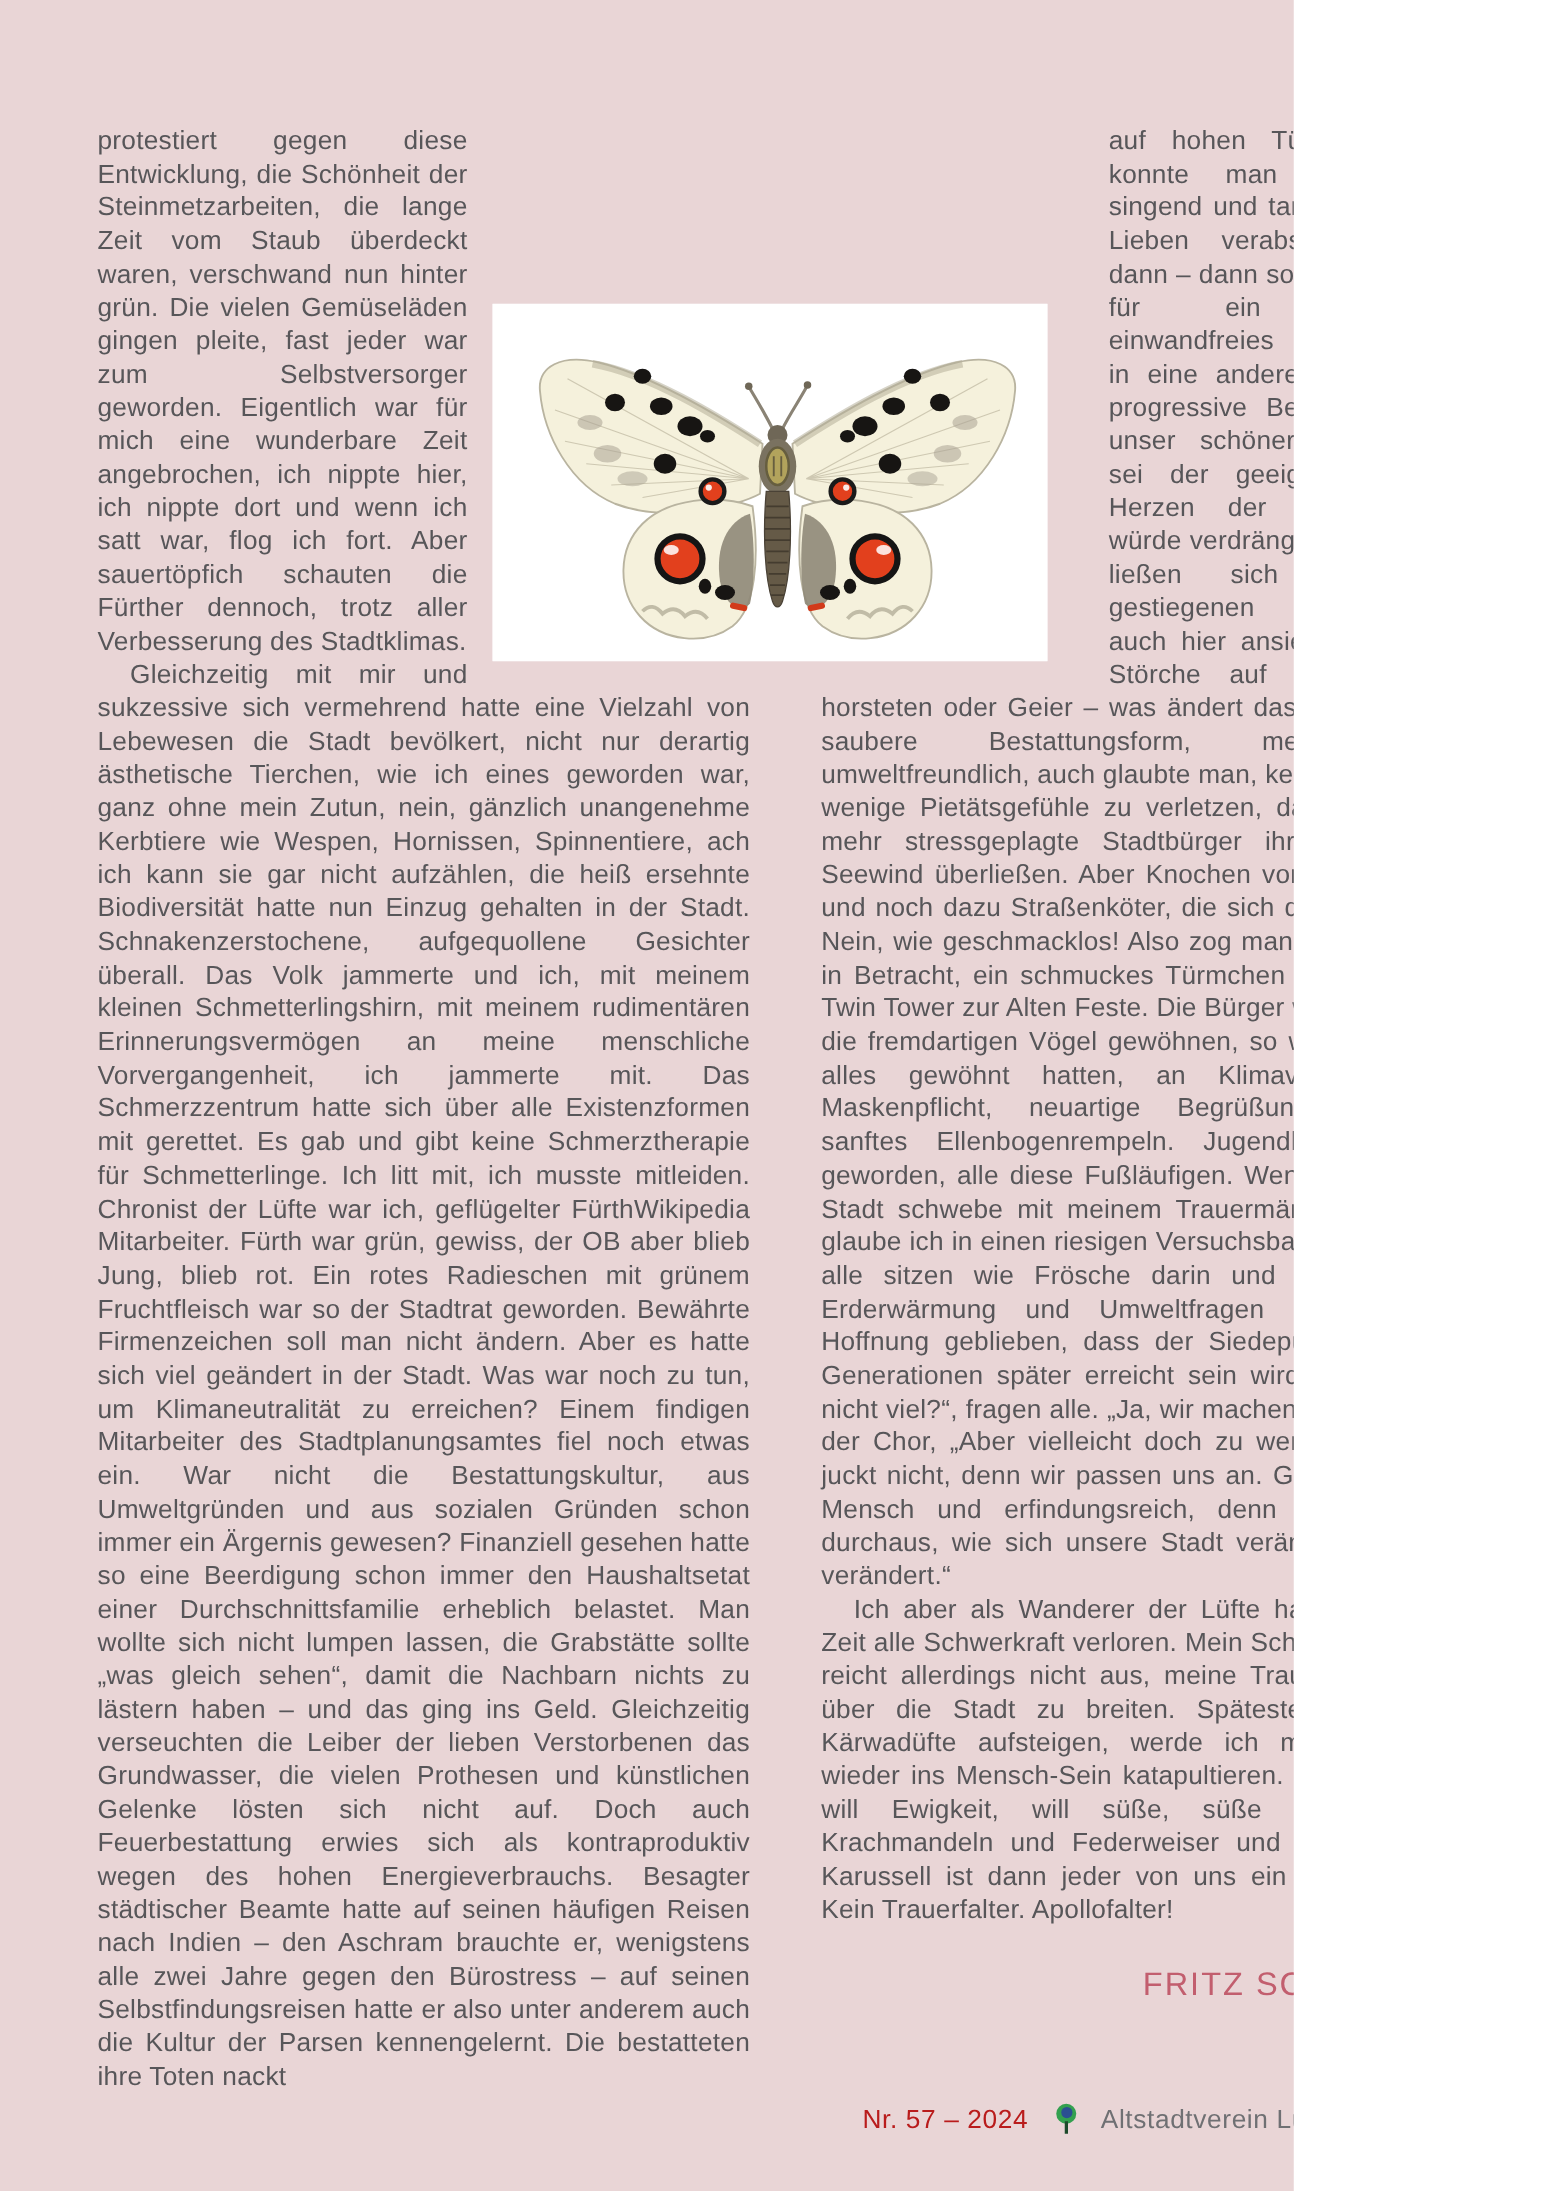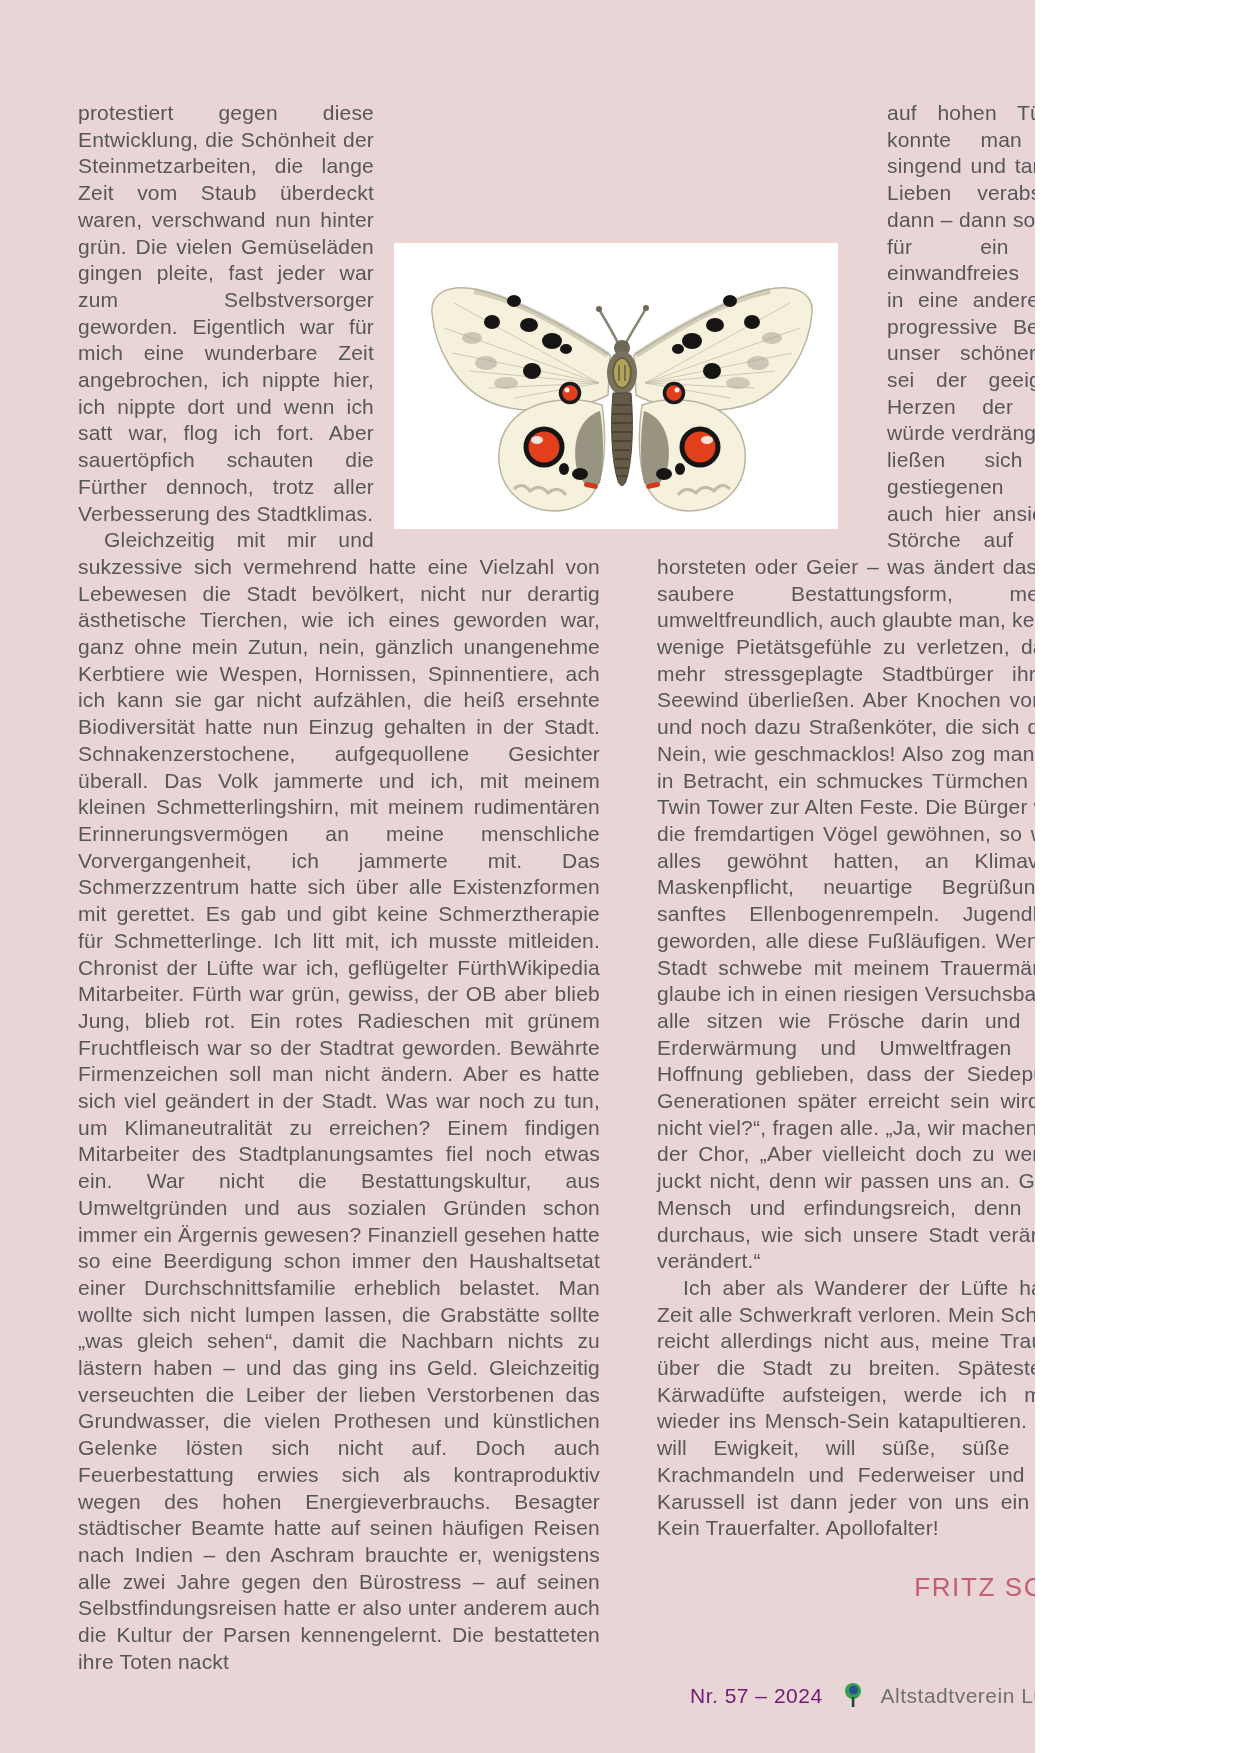--- a/index.html
+++ b/index.html
@@ -50,21 +50,21 @@
   .footer {
     position: absolute;
     left: 690px;
     top: 1682px;
     display: flex;
     align-items: center;
     font-size: 21px;
     letter-spacing: 0.5px;
     white-space: nowrap;
   }
-  .footer .issue { color: #701a75; }
+  .footer .issue { color: #b91c1c; }
   .footer .tree  { margin: 0 19px 0 21px; }
   .footer .mag   { color: #6f7073; }
   .footer .pnum  { color: #0f766e; margin-left: 33px; }
 </style>
 </head>
 <body>
 
 <div class="page">
 
   <div class="col col-left">

